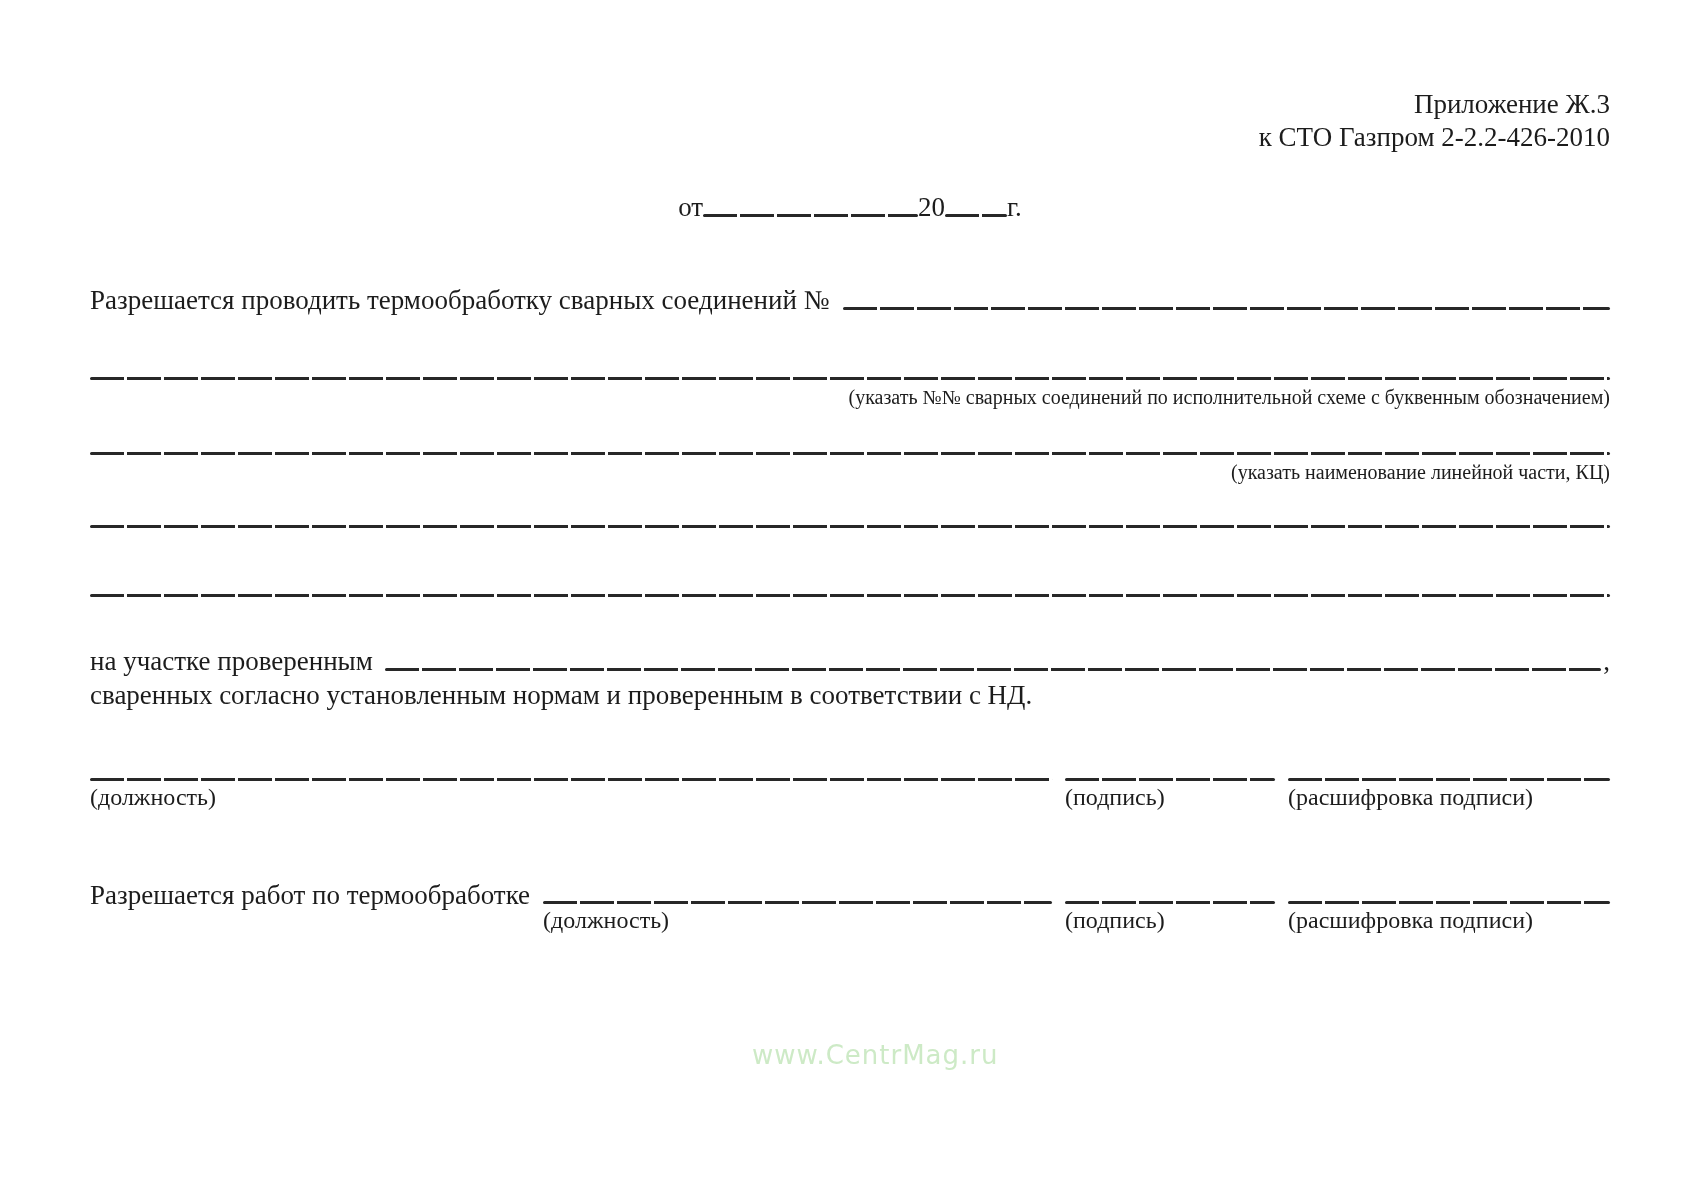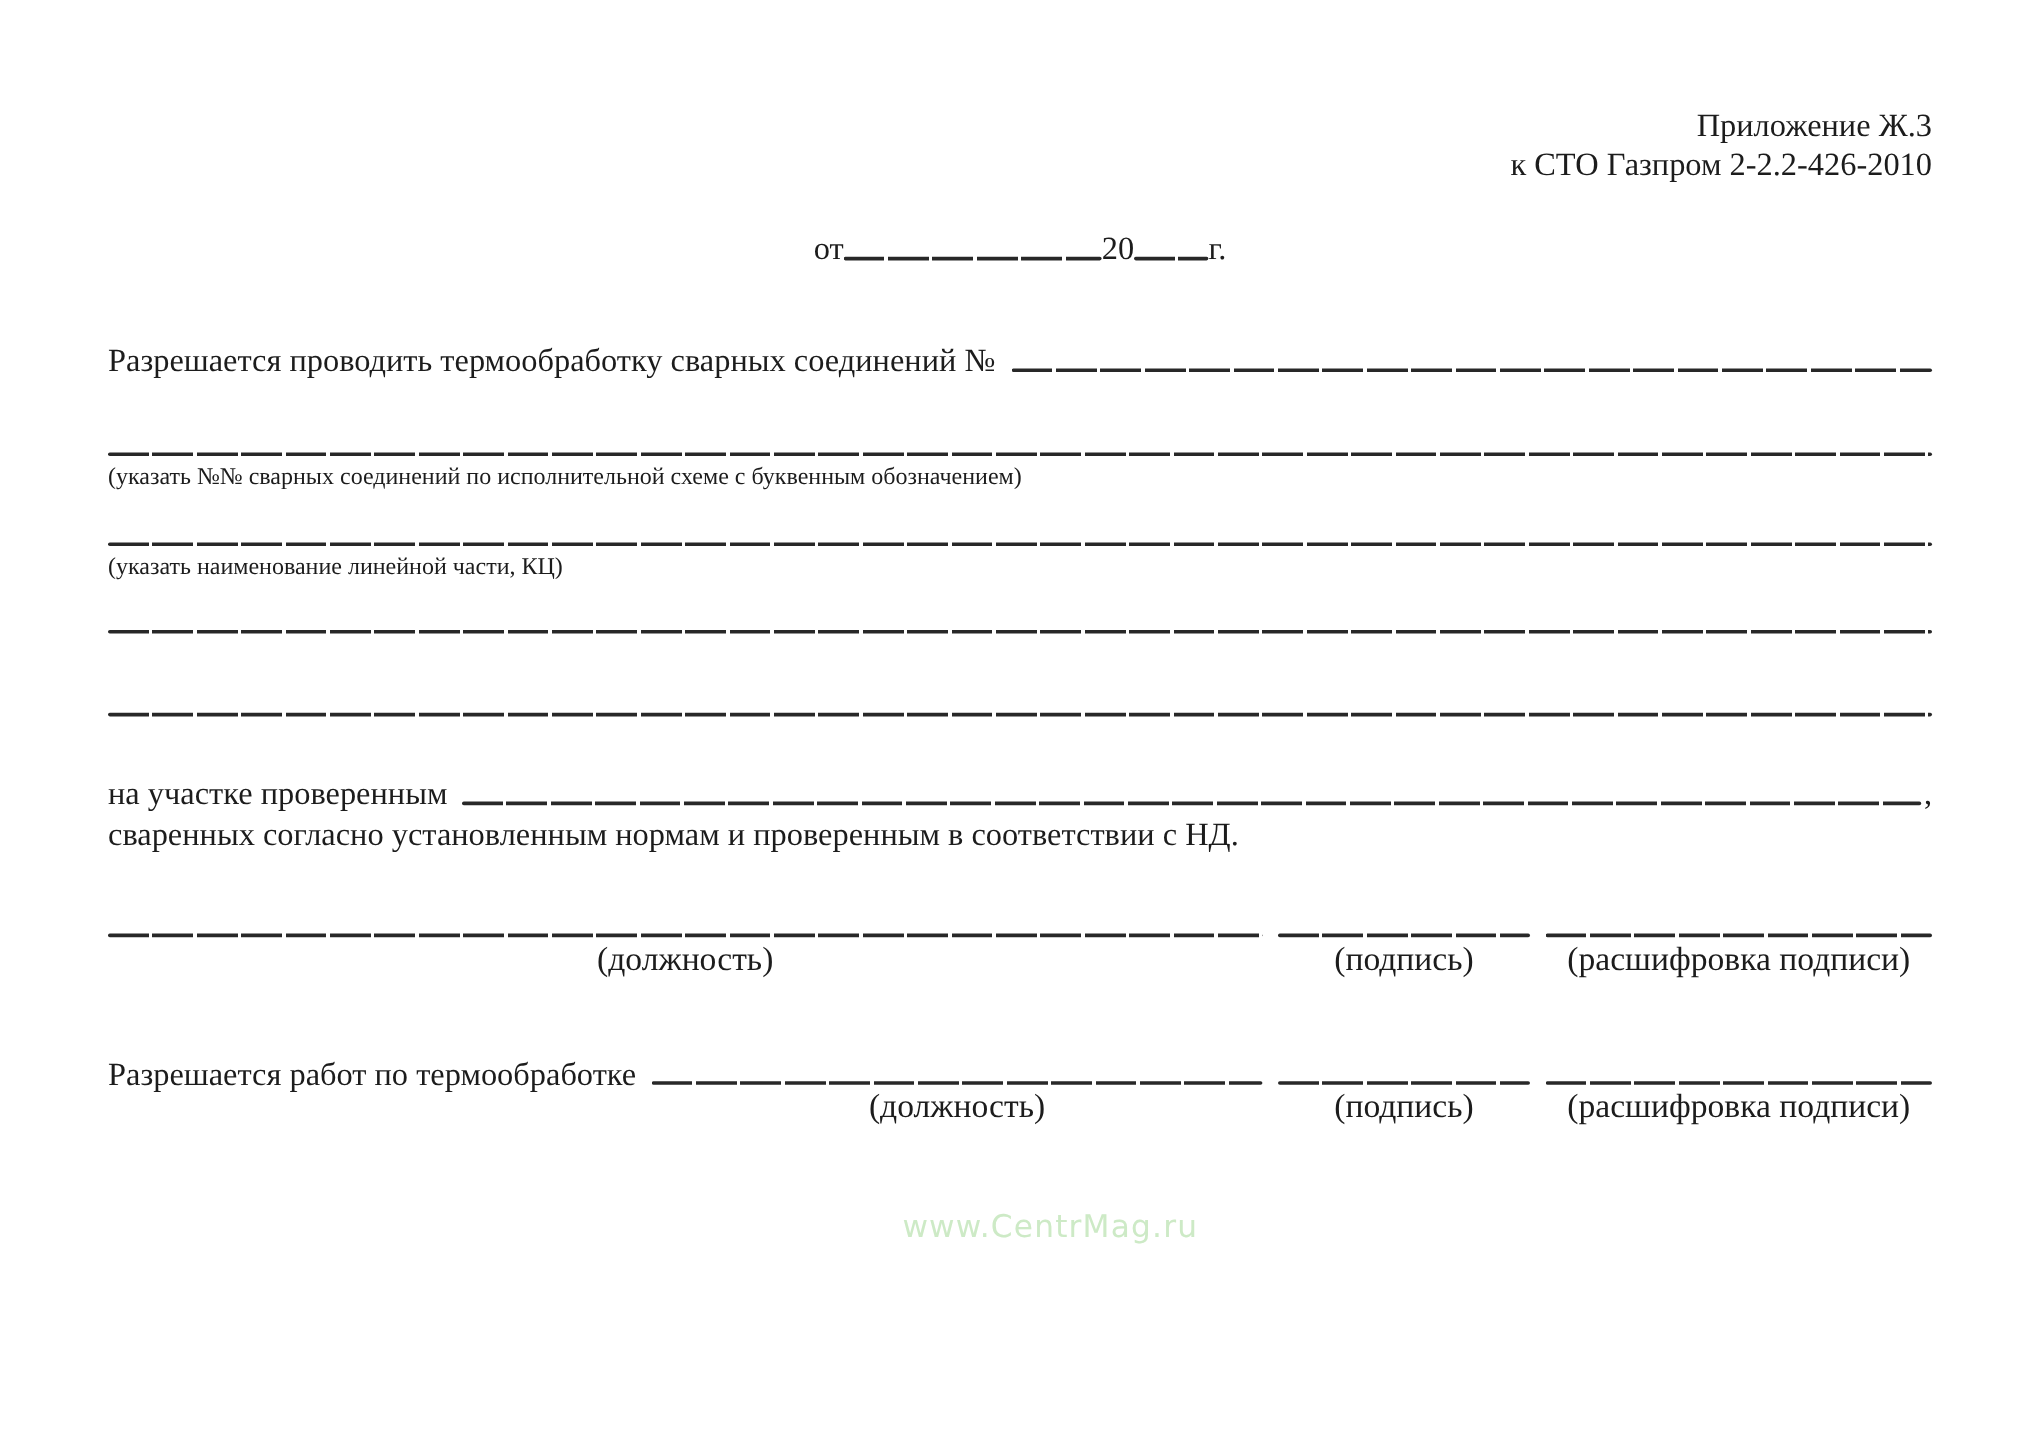--- a/index.html
+++ b/index.html
@@ -64,21 +64,21 @@
     height:3px;
     background:var(--uline);
   }
   .hr-1{ margin-top:61px; }
   .hr-2{ margin-top:43px; }
   .hr-3{ margin-top:41px; }
   .hr-4{ margin-top:66px; }
 
   .line-caption{
     margin-top:5px;
-    text-align:left;
+    text-align:right;
     font-size:20px;
     line-height:1.2;
   }
 
   .section-row{ margin-top:49px; }
   .section-row .fill{ margin-left:12px; }
   .section-row .comma{ margin-left:2px; }
   .closing-line{ margin-top:2px; line-height:1.22; }
 
   
@@ -92,33 +92,32 @@
   .sig-label{ white-space:nowrap; }
   .sig-blank{
     position:relative;
     height:3px;
     margin-bottom:7px;
     background:var(--uline);
   }
   .sig-blank .cap{
     position:absolute;
     top:6px; left:0; right:0;
-    text-align:center;
-    font-size:28px;
+    font-size:24px;
     white-space:nowrap;
   }
   .b-post{ flex:1 1 auto; }
   .b-sign{ width:210px; flex:none; }
   .b-name{ width:322px; flex:none; }
 
   
   .watermark{
     position:absolute;
     left:752px;
-    top:1008px;
+    top:1040px;
     font-family:"DejaVu Sans",sans-serif;
     font-size:26px;
     letter-spacing:1px;
     color:#cdeac6;
     pointer-events:none;
   }
 </style>
 </head>
 <body>
 

